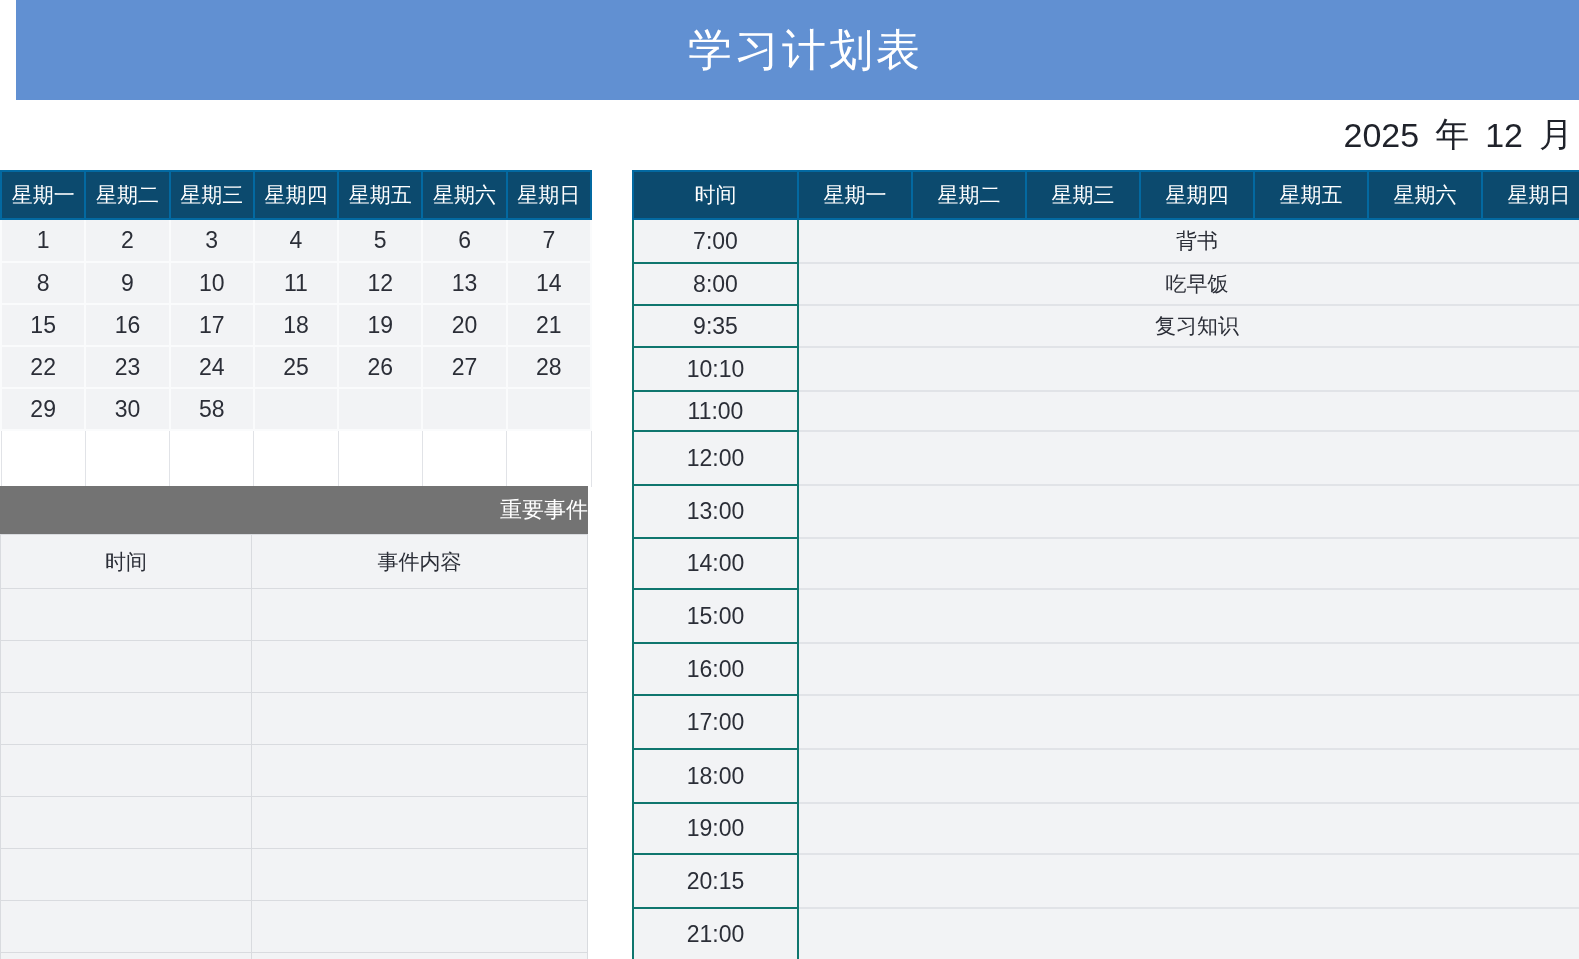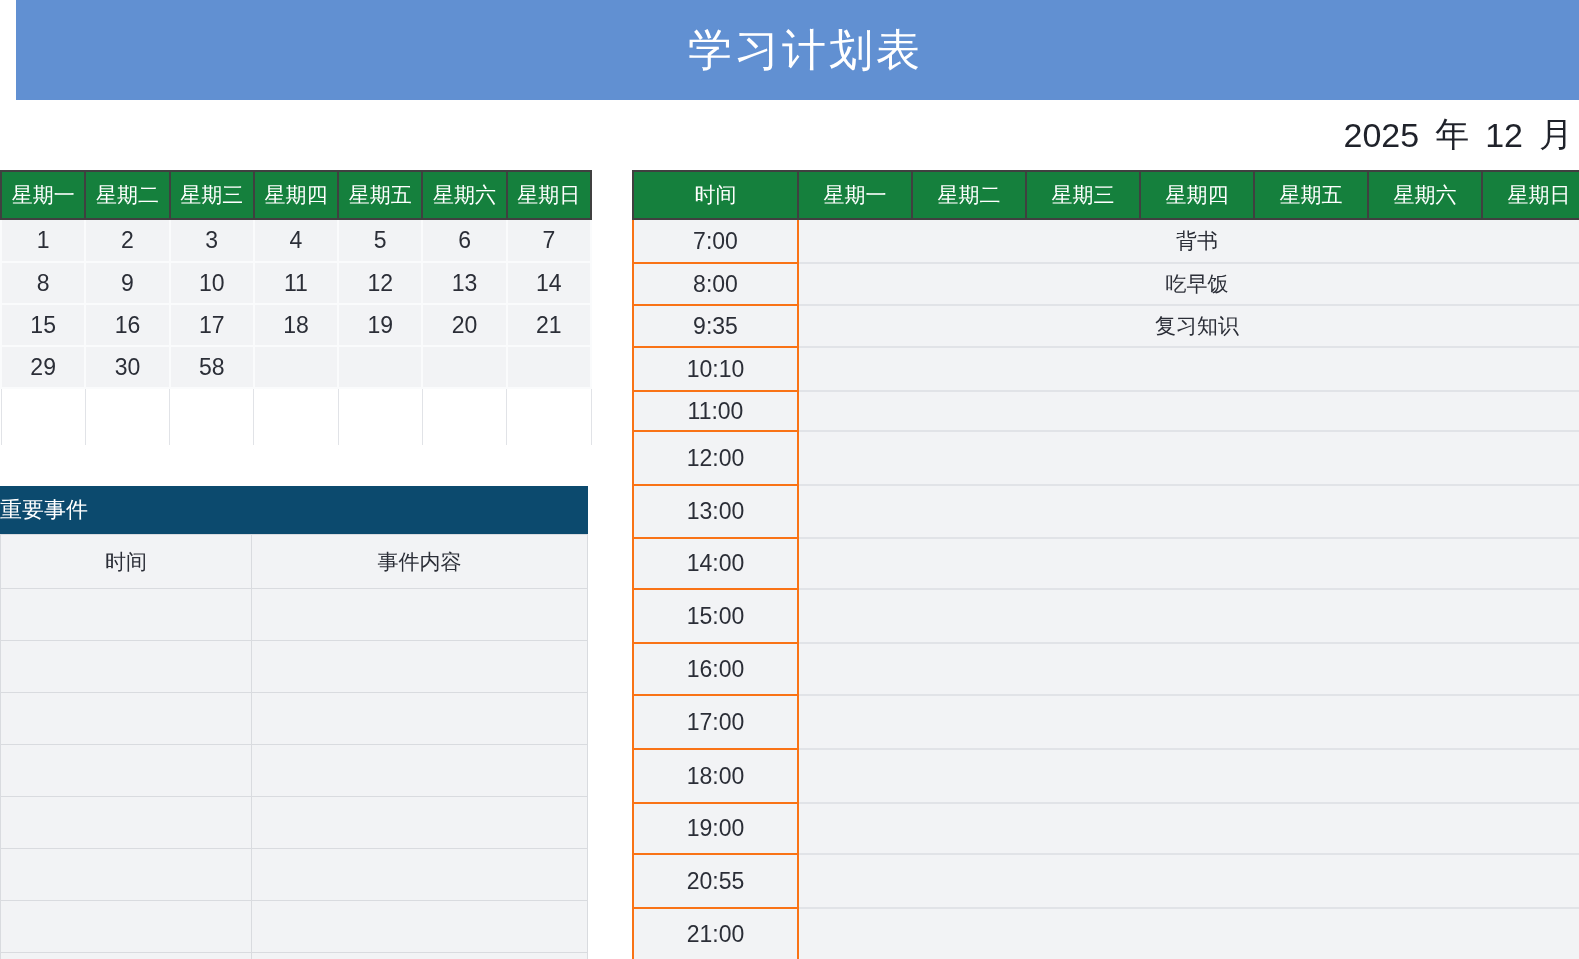--- a/index.html
+++ b/index.html
@@ -22,53 +22,53 @@
     position:absolute;top:100px;left:12px;width:1561px;height:70px;
     display:flex;align-items:center;justify-content:flex-end;
     font-size:34px;color:#1f222a;
   }
   .date-line span{margin-left:16px;}
   .date-line span:first-child{margin-left:0;}
   
   table{border-collapse:collapse;table-layout:fixed;}
   td,th{padding:0;text-align:center;vertical-align:middle;font-weight:normal;overflow:hidden;}
   .hdr-cell{
-    background:#15803d;color:#ffffff;font-size:21px;
-    border:2px solid #404040;
+    background:#0c4a6e;color:#ffffff;font-size:21px;
+    border:2px solid #0369a1;
   }
   
   .calendar{position:absolute;left:0;top:170px;}
   .calendar table{width:592px;}
   .cal-cell{
     background:#f2f3f5;font-size:23px;color:#2b2e37;
     border:2px solid #fafbfc;
   }
   .cal-blank{
     background:#ffffff;
     border-left:1px solid #e1e3e7;border-right:1px solid #e1e3e7;
     border-top:2px solid #fafbfc;border-bottom:none;
   }
   
   .events{position:absolute;left:0;top:486px;width:588px;}
   .events .events-title{
-    height:48px;background:#0c4a6e;color:#ffffff;font-size:22px;
-    display:flex;align-items:center;justify-content:flex-start;
+    height:48px;background:#737373;color:#ffffff;font-size:22px;
+    display:flex;align-items:center;justify-content:flex-end;
   }
   .events table{width:588px;}
   .ev-cell{
     background:#f2f3f5;font-size:21px;color:#2b2e37;
     border:1.5px solid #d9dbdf;
   }
   .events table td:first-child{width:250px;}
   
   .schedule{position:absolute;left:632px;top:170px;}
   .schedule table{width:947px;}
   .sch-time{
     background:#f2f3f5;font-size:23px;color:#2b2e37;
-    border:2px solid #f97316;
+    border:2px solid #0f766e;
   }
   .sch-act{
     background:#f2f3f5;font-size:21px;color:#2b2e37;
     border:2px solid #e1e3e7;
   }
   .col-time{width:163px;}
   .col-day{width:112px;}
 </style>
 </head>
 <body>
@@ -115,20 +115,29 @@
       <td class="cal-cell">14</td>
     </tr>
     <tr style="height:42px;">
       <td class="cal-cell">15</td>
       <td class="cal-cell">16</td>
       <td class="cal-cell">17</td>
       <td class="cal-cell">18</td>
       <td class="cal-cell">19</td>
       <td class="cal-cell">20</td>
       <td class="cal-cell">21</td>
+    </tr>
+    <tr style="height:42px;">
+      <td class="cal-cell">22</td>
+      <td class="cal-cell">23</td>
+      <td class="cal-cell">24</td>
+      <td class="cal-cell">25</td>
+      <td class="cal-cell">26</td>
+      <td class="cal-cell">27</td>
+      <td class="cal-cell">28</td>
     </tr>
     <tr style="height:42px;">
       <td class="cal-cell">29</td>
       <td class="cal-cell">30</td>
       <td class="cal-cell">58</td>
       <td class="cal-cell"></td>
       <td class="cal-cell"></td>
       <td class="cal-cell"></td>
       <td class="cal-cell"></td>
     </tr>
@@ -250,21 +259,21 @@
     </tr>
     <tr style="height:54px;">
       <td class="sch-time">18:00</td>
       <td class="sch-act" colspan="7"></td>
     </tr>
     <tr style="height:51px;">
       <td class="sch-time">19:00</td>
       <td class="sch-act" colspan="7"></td>
     </tr>
     <tr style="height:54px;">
-      <td class="sch-time">20:55</td>
+      <td class="sch-time">20:15</td>
       <td class="sch-act" colspan="7"></td>
     </tr>
     <tr style="height:52px;">
       <td class="sch-time">21:00</td>
       <td class="sch-act" colspan="7"></td>
     </tr>
   </tbody>
     </table>
 </div>
 

